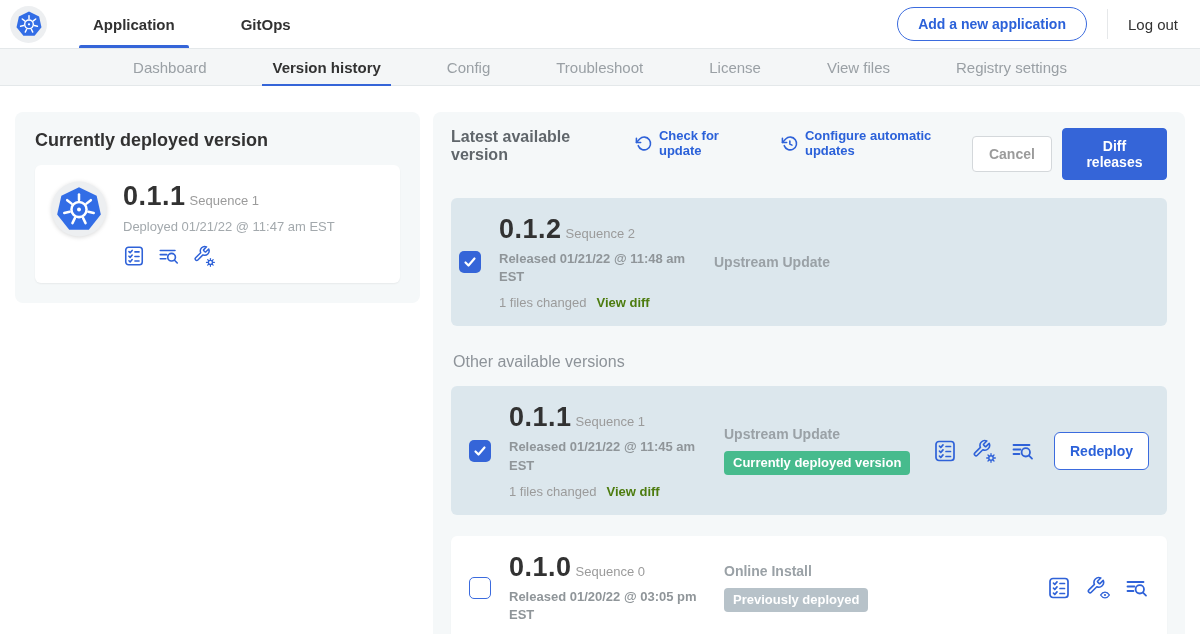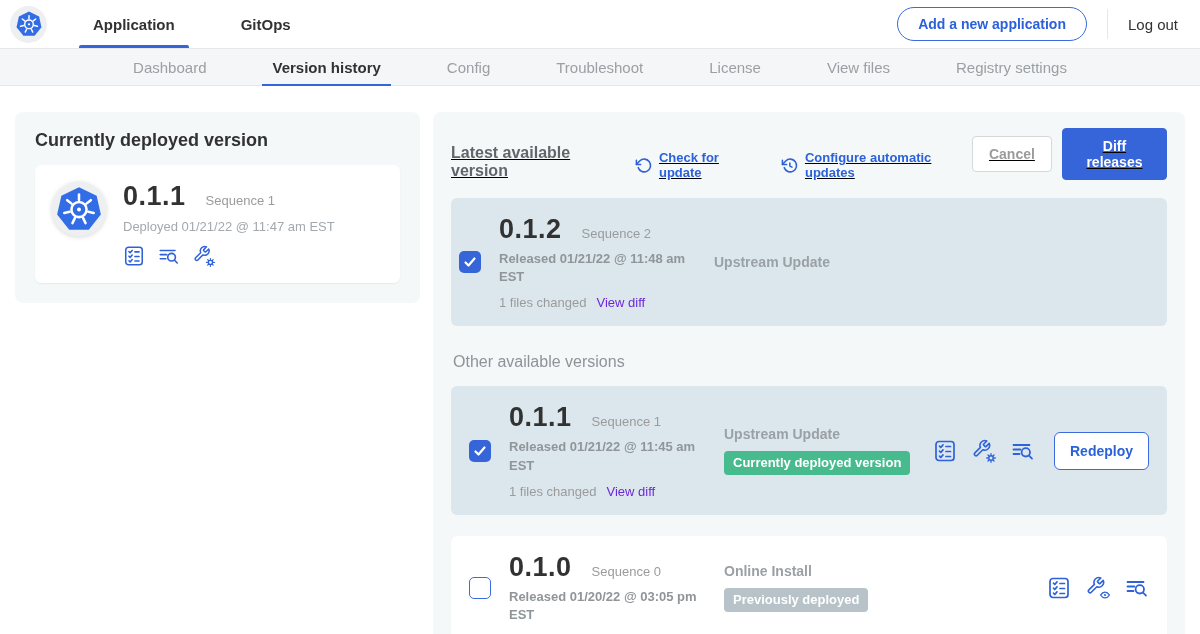--- a/index.html
+++ b/index.html
@@ -26,33 +26,33 @@
   .main { display:flex; align-items:flex-start; gap:13px; padding:26px 15px 0 15px; }
   .panel { background:#f5f8f9; border-radius:8px; }
   .left-panel { width:405px; padding:18px 20px 20px; flex:0 0 auto; }
   .right-panel { flex:1; padding:16px 18px 18px; }
 
   .panel-title { font-size:18px; font-weight:bold; color:#323232; }
 
   
   .deployed-card { margin-top:14px; background:#fff; border-radius:6px; box-shadow:0 1px 2px rgba(0,0,0,.06); padding:16px 18px 16px 16px; display:flex; gap:16px; }
   .k8s-logo-lg { width:56px; height:56px; flex:0 0 auto; filter:drop-shadow(0 1px 2px rgba(0,0,0,.15)); }
-  .ver-line { display:flex; align-items:baseline; gap:20px; }
+  .ver-line { display:flex; align-items:baseline; gap:4px; }
   .ver-number { font-size:27px; font-weight:800; color:#323232; letter-spacing:.5px; }
   .ver-seq { font-size:13px; color:#9b9b9b; }
   .deployed-at { margin-top:7px; font-size:13px; color:#a3a9ad; }
   .icon-row { margin-top:11px; display:flex; align-items:center; gap:13px; }
   .ic { color:#2f62d8; display:inline-flex; cursor:pointer; }
   .ic svg { display:block; }
   .ic-22 svg { width:22px; height:22px; }
   .ic-24 svg { width:24px; height:24px; }
   .ic-17 svg { width:17px; height:17px; }
 
   
-  .latest-header { display:flex; align-items:flex-end;text-decoration:underline; }
+  .latest-header { display:flex; align-items:flex-start; }
   .latest-title { font-size:16px; font-weight:600; color:#60666b; }
   .link-group { display:flex; align-items:center; gap:24px; margin-left:14px; }
   .text-link { display:flex; align-items:center; gap:7px; font-size:13px; font-weight:bold; color:#2b61d9; cursor:pointer; }
   .header-buttons { margin-left:auto; display:flex; align-items:center; gap:10px; }
   .btn { font-family:inherit; font-size:14px; font-weight:bold; border-radius:4px; padding:9px 16px; cursor:pointer; }
   .btn-secondary { background:#fff; border:1px solid #d4d8db; color:#9b9b9b; }
   .btn-primary { background:#3565d8; border:1px solid #3565d8; color:#fff; }
 
   
   .version-row { border-radius:6px; padding:16px 18px; display:flex; align-items:center; }
@@ -60,21 +60,21 @@
   .version-row.plain { background:#fff; box-shadow:0 1px 2px rgba(0,0,0,.04); }
   .row-first { margin-top:18px;padding-left:8px; }
   .row-check { width:40px; flex:0 0 auto; }
   .checkbox { width:22px; height:22px; border-radius:5px; display:flex; align-items:center; justify-content:center; cursor:pointer; }
   .checkbox.checked { background:#3565d8; }
   .checkbox.unchecked { background:#fff; border:1.6px solid #3b6bde; }
   .checkbox svg { width:14px; height:14px; }
   .row-info { width:215px; flex:0 0 auto; }
   .released { margin-top:5px; font-size:13px; font-weight:bold; color:#8f9599; max-width:205px; line-height:1.4; }
   .files-line { margin-top:9px; font-size:13px; color:#9b9b9b; display:flex; gap:10px; align-items:baseline; }
-  .view-diff { color:#6d28d9; font-weight:normal; cursor:pointer;text-align:center; }
+  .view-diff { color:#4d7c0f; font-weight:bold; cursor:pointer;text-align:center; }
   .row-middle { flex:1; }
   .row-source { font-size:14px; font-weight:bold; color:#9aa1a6; }
   .badge { display:inline-block; margin-top:9px; padding:4px 9px 5px; border-radius:4px; font-size:13px; font-weight:bold; color:#fff; }
   .badge-green { background:#47bb8d; }
   .badge-gray { background:#b7c2c9; }
   .row-actions { display:flex; align-items:center; gap:15px; flex:0 0 auto; }
   .btn-deploy { background:#3565d8; border:1px solid #3565d8; color:#fff; border-radius:6px; padding:10px 19px; }
   .btn-redeploy { background:#fff; border:1px solid #3b6bde; color:#2b61d9; border-radius:6px; padding:10px 15px; }
   .row-actions .btn { margin-left:4px; }
 

